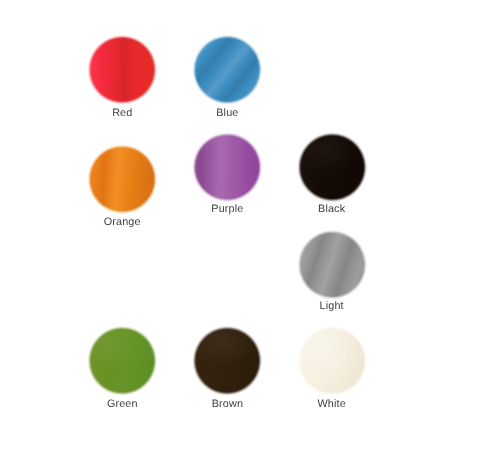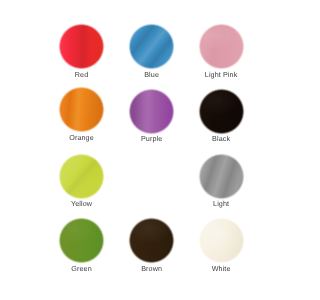--- a/index.html
+++ b/index.html
@@ -38,54 +38,40 @@
       </div>
       <div class="swatch-label">Red</div>
     </div>
     <div class="swatch-cell" style="left: 111.6px; top: 25px;">
       <div class="swatch-circle" style="background: rgb(58, 140, 192);">
         <div class="base" style="background: rgb(58, 140, 192);"></div>
         <div class="sheen" style="background-image: linear-gradient(128deg, rgba(0, 0, 0, 0.06) 0%, rgba(0, 0, 0, 0) 7%, rgba(255, 255, 255, 0.13) 16%, rgba(255, 255, 255, 0) 24%, rgba(0, 0, 0, 0.1) 33%, rgba(0, 0, 0, 0) 41%, rgba(255, 255, 255, 0.14) 51%, rgba(255, 255, 255, 0) 59%, rgba(0, 0, 0, 0.11) 67%, rgba(0, 0, 0, 0) 75%, rgba(255, 255, 255, 0.09) 85%, rgba(255, 255, 255, 0) 95%);"></div>
       </div>
       <div class="swatch-label">Blue</div>
     </div>
-    <div class="swatch-cell" style="left: 181.1px; top: 25px;">
-      <div class="swatch-circle" style="background: rgb(229, 160, 176);">
-        <div class="base" style="background: linear-gradient(96deg, rgb(227, 160, 175) 0%, rgb(226, 160, 174) 18%, rgb(223, 153, 168) 34%, rgb(224, 156, 171) 50%, rgb(228, 162, 176) 72%, rgb(231, 166, 178) 88%, rgb(228, 160, 172) 100%);"></div>
-        <div class="sheen" style="background-image: radial-gradient(55% 45% at 36% 26%, rgba(255, 255, 255, 0.1) 0%, rgba(255, 255, 255, 0) 70%), linear-gradient(110deg, rgba(255, 255, 255, 0.03) 0%, rgba(0, 0, 0, 0.01) 58%, rgba(0, 0, 0, 0.03) 100%);"></div>
-      </div>
-      <div class="swatch-label">Light Pink</div>
-    </div>
-    <div class="swatch-cell" style="left: 41.5px; top: 88px;">
+    <div class="swatch-cell" style="left: 41.5px; top: 98px;">
       <div class="swatch-circle" style="background: rgb(236, 138, 27);">
         <div class="base" style="background: linear-gradient(96deg, rgb(238, 129, 25) 0%, rgb(236, 126, 23) 14%, rgb(230, 118, 18) 26%, rgb(234, 128, 22) 34%, rgb(239, 138, 27) 44%, rgb(236, 132, 24) 54%, rgb(228, 124, 21) 68%, rgb(222, 116, 19) 84%, rgb(218, 112, 17) 100%);"></div>
         <div class="sheen" style="background-image: linear-gradient(92deg, rgba(255, 255, 255, 0.04) 0%, rgba(0, 0, 0, 0.02) 26%, rgba(255, 255, 255, 0.05) 42%, rgba(0, 0, 0, 0) 58%, rgba(0, 0, 0, 0.024) 100%);"></div>
       </div>
       <div class="swatch-label">Orange</div>
     </div>
     <div class="swatch-cell" style="left: 111.6px; top: 89.7px;">
       <div class="swatch-circle" style="background: rgb(158, 88, 166);">
         <div class="base" style="background: linear-gradient(90deg, rgb(143, 79, 149) 0%, rgb(139, 75, 145) 12%, rgb(151, 86, 157) 24%, rgb(160, 95, 168) 36%, rgb(164, 98, 171) 46%, rgb(158, 90, 167) 58%, rgb(154, 83, 164) 70%, rgb(150, 73, 162) 84%, rgb(146, 68, 160) 100%);"></div>
         <div class="sheen" style="background-image: linear-gradient(92deg, rgba(0, 0, 0, 0.035) 0%, rgba(0, 0, 0, 0) 22%, rgba(255, 255, 255, 0.05) 40%, rgba(255, 255, 255, 0) 58%, rgba(0, 0, 0, 0.02) 100%);"></div>
       </div>
       <div class="swatch-label">Purple</div>
     </div>
     <div class="swatch-cell" style="left: 181.1px; top: 89.7px;">
       <div class="swatch-circle" style="background: rgb(21, 11, 6);">
         <div class="base" style="background: linear-gradient(98deg, rgb(25, 14, 8) 0%, rgb(21, 11, 6) 40%, rgb(19, 10, 6) 70%, rgb(17, 9, 5) 100%);"></div>
         <div class="sheen" style="background-image: radial-gradient(60% 48% at 44% 26%, rgba(255, 255, 255, 0.043) 0%, rgba(255, 255, 255, 0) 72%), linear-gradient(100deg, rgba(255, 255, 255, 0.02) 0%, rgba(0, 0, 0, 0) 50%, rgba(0, 0, 0, 0.06) 100%);"></div>
       </div>
       <div class="swatch-label">Black</div>
-    </div>
-    <div class="swatch-cell" style="left: 41.5px; top: 154.7px;">
-      <div class="swatch-circle" style="background: rgb(200, 215, 62);">
-        <div class="base" style="background: linear-gradient(100deg, rgb(204, 219, 74) 0%, rgb(202, 217, 67) 35%, rgb(199, 214, 59) 65%, rgb(196, 211, 54) 100%);"></div>
-        <div class="sheen" style="background-image: linear-gradient(131deg, rgba(255, 255, 255, 0.07) 0%, rgba(255, 255, 255, 0.05) 30%, rgba(255, 255, 255, 0) 42%, rgba(0, 0, 0, 0.05) 51%, rgba(0, 0, 0, 0.016) 58%, rgba(255, 255, 255, 0) 66%, rgba(255, 255, 255, 0.035) 82%, rgba(255, 255, 255, 0) 100%);"></div>
-      </div>
-      <div class="swatch-label">Yellow</div>
     </div>
     <div class="swatch-cell" style="left: 181.1px; top: 154.7px;">
       <div class="swatch-circle" style="background: rgb(148, 148, 148);">
         <div class="base" style="background: linear-gradient(100deg, rgb(151, 151, 151) 0%, rgb(148, 148, 148) 45%, rgb(144, 144, 144) 100%);"></div>
         <div class="sheen" style="background-image: linear-gradient(108deg, rgba(0, 0, 0, 0.055) 0%, rgba(0, 0, 0, 0) 6%, rgba(255, 255, 255, 0.114) 14%, rgba(255, 255, 255, 0) 23%, rgba(0, 0, 0, 0.1) 31%, rgba(0, 0, 0, 0) 39%, rgba(255, 255, 255, 0.13) 48%, rgba(255, 255, 255, 0) 56%, rgba(0, 0, 0, 0.09) 64%, rgba(0, 0, 0, 0) 72%, rgba(255, 255, 255, 0.106) 81%, rgba(255, 255, 255, 0) 89%, rgba(0, 0, 0, 0.067) 97%);"></div>
       </div>
       <div class="swatch-label">Light</div>
     </div>
     <div class="swatch-cell" style="left: 41.5px; top: 219.4px;">
       <div class="swatch-circle" style="background: rgb(101, 147, 36);">

